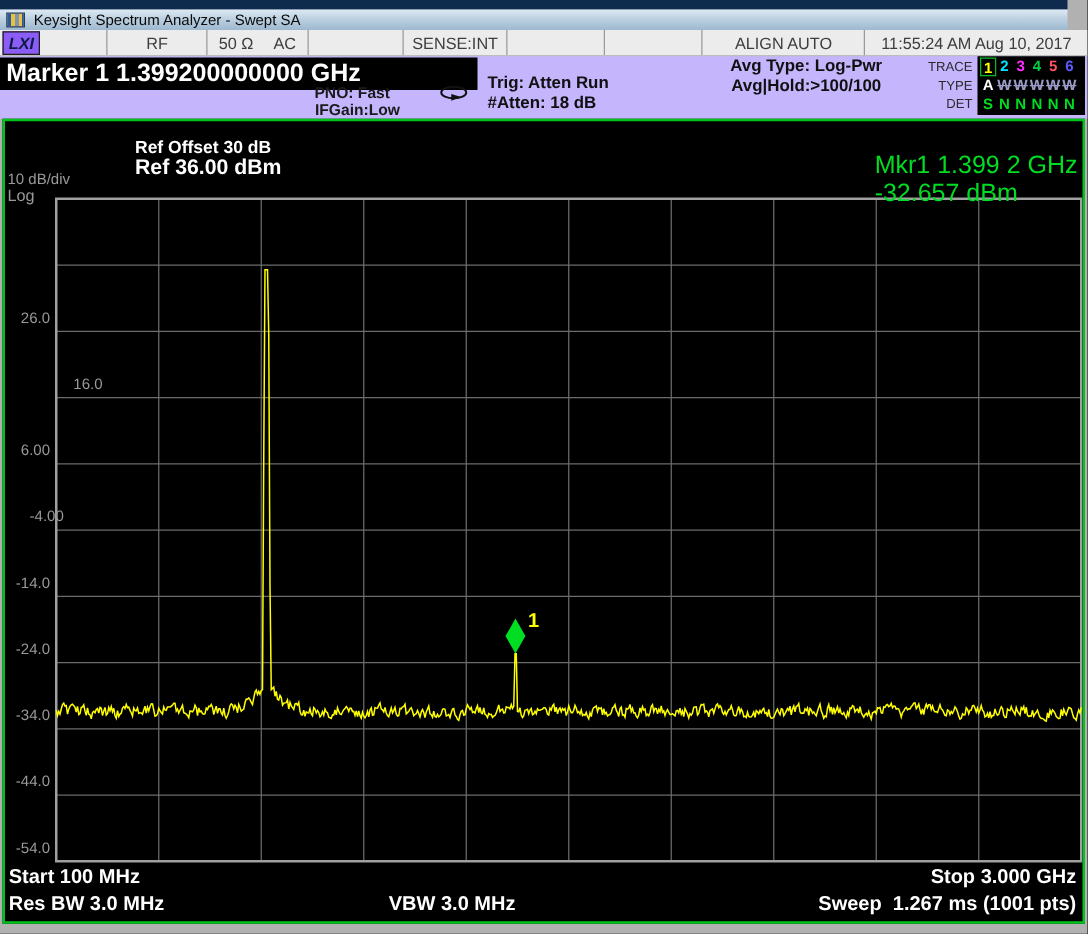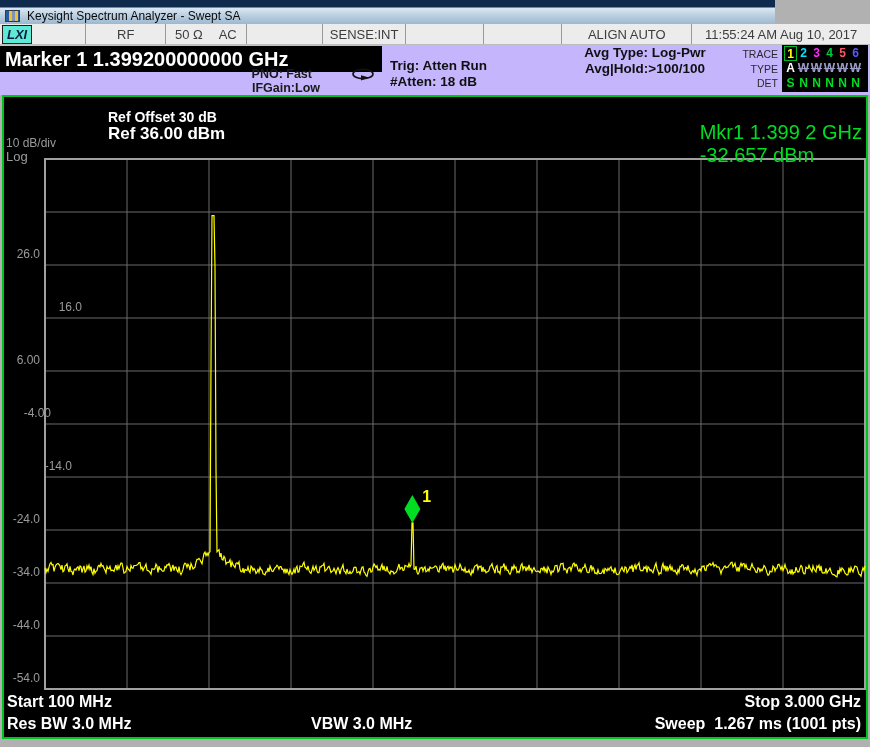--- a/index.html
+++ b/index.html
@@ -4,35 +4,35 @@
 <style>
   html,body{margin:0;padding:0;}
   body{
     width:870px;height:747px;position:relative;overflow:hidden;
     background:#b1b1b1;
     font-family:"Liberation Sans",sans-serif;
     -webkit-font-smoothing:antialiased;
   }
   
   .title-bar{
-    position:absolute;left:0;top:0;width:775px;height:24px;
+    position:absolute;left:0;top:0;width:854px;height:24px;
     background:linear-gradient(180deg,#0e2a4d 0px,#0e2a4d 7px,#dbe8f4 8px,#bdd1e1 15px,#9db8cf 24px);
   }
   .title-inner{position:absolute;left:5px;top:8px;height:16px;display:flex;align-items:center;gap:7px;}
   .app-icon{width:15px;height:12px;border:1px solid #2a3d55;box-sizing:border-box;
     background:linear-gradient(90deg,#2b5aa0 0 3px,#e8c33a 3px 6px,#7e93b5 6px 9px,#e8c33a 9px 12px,#2b5aa0 12px 15px);}
   .title-text{font-size:12px;color:#0a0a0a;white-space:nowrap;}
   
   .status-bar{
     position:absolute;left:0;top:24px;width:870px;height:21px;background:#ececec;
     display:flex;font-size:13px;color:#3d3d3d;border-bottom:1px solid #bdbdbd;box-sizing:border-box;
   }
   .seg{border-left:1px solid #9a9a9a;box-sizing:border-box;display:flex;align-items:center;justify-content:center;gap:16px;white-space:nowrap;}
   .seg.first{border-left:none;justify-content:flex-start;}
-  .lxi{margin-left:2px;background:#5eead4;color:#0b1d45;font-style:italic;font-weight:bold;
+  .lxi{margin-left:2px;background:#8b5cf6;color:#0b1d45;font-style:italic;font-weight:bold;
     font-size:13px;padding:0 4px;height:17px;line-height:17px;border:1px solid #1d1d1d;}
   
   .header{position:absolute;left:0;top:45px;width:870px;height:50px;background:#c4b5fd;}
   .marker-readout{
     position:absolute;left:0;top:1px;width:382px;height:26px;background:#000;color:#ffffff;
     font-weight:bold;font-size:20px;line-height:26px;padding-left:5px;box-sizing:border-box;white-space:nowrap;
   }
   .pno-block{position:absolute;left:148px;top:22px;width:198px;text-align:right;
     font-weight:bold;font-size:12.5px;color:#1a1a1a;line-height:14px;white-space:nowrap;}
   .sweep-icon{position:absolute;left:350px;top:23px;width:26px;height:14px;}
@@ -171,21 +171,21 @@
   </div>
 
   <div class="scale-div">10 dB/div</div>
   <div class="scale-type">Log</div>
 
   <div class="ylabels" id="ylabels">
       <span style="top: 108px;">26.0</span>
       <span style="top: 161px; padding-left: 42px;">16.0</span>
       <span style="top: 214px;">6.00</span>
       <span style="top: 267px; padding-left: 11px;">-4.00</span>
-      <span style="top: 320px; padding-left: 32px;">-14.0</span>
+      <span style="top: 320px;">-14.0</span>
       <span style="top: 373px;">-24.0</span>
       <span style="top: 426px;">-34.0</span>
       <span style="top: 479px;">-44.0</span>
       <span style="top: 532px;">-54.0</span>
     </div>
 
   <div class="annot a-start">Start 100 MHz</div>
   <div class="annot a-stop">Stop 3.000 GHz</div>
   <div class="annot a-rbw">Res BW 3.0 MHz</div>
   <div class="annot a-vbw">VBW 3.0 MHz</div>

